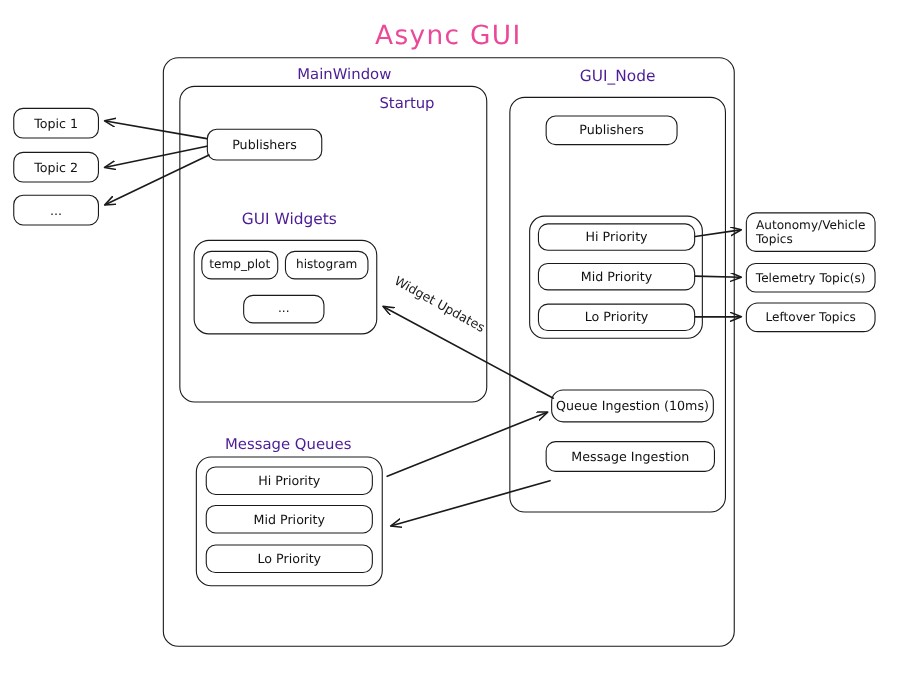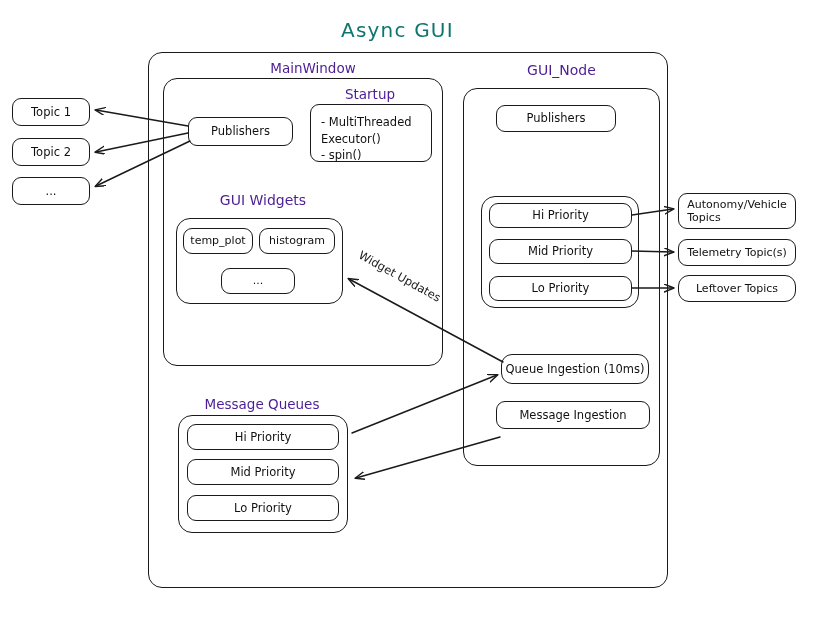--- a/index.html
+++ b/index.html
@@ -49,23 +49,23 @@
   .grp-label {
     position: absolute;
     font-size: 13.5px;
     color: #4c1d95;
     text-align: center;
     white-space: pre;
     line-height: 1.25;
   }
   .title {
     position: absolute;
-    font-size: 20px;
+    font-size: 24px;
     letter-spacing: 1.2px;
-    color: #0f766e;
+    color: #ec4899;
   }
   .small {
     font-size: 11.5px;
   }
   .xsmall {
     font-size: 11px;
   }
   .startup-body {
     align-items: flex-start;
     justify-content: flex-start;
@@ -127,25 +127,20 @@
   </div>
 
   <div class="grp-label" style="left:163px; top:60px; width:300px;">MainWindow</div>
   <div class="node frame" style="left:163px; top:78px; width:280px; height:288px;"></div>
 
   <div class="node pill small" style="left:188px; top:117px; width:105px; height:29px;">
     <span>Publishers</span>
   </div>
 
   <div class="grp-label" style="left:310px; top:86px; width:120px;">Startup</div>
-  <div class="node pill startup-body" style="left:310px; top:104px; width:122px; height:58px;">
-    <span>-  MultiThreaded
-   Executor()
--  spin()</span>
-  </div>
 
   <div class="grp-label" style="left:183px; top:192px; width:160px; font-size:14px;">GUI Widgets</div>
   <div class="node frame" style="left:176px; top:218px; width:167px; height:86px;"></div>
   <div class="node pill xsmall" style="left:183px; top:228px; width:70px; height:26px;">
     <span>temp_plot</span>
   </div>
   <div class="node pill xsmall" style="left:259px; top:228px; width:76px; height:26px;">
     <span>histogram</span>
   </div>
   <div class="node pill xsmall" style="left:221px; top:268px; width:74px; height:26px;">

